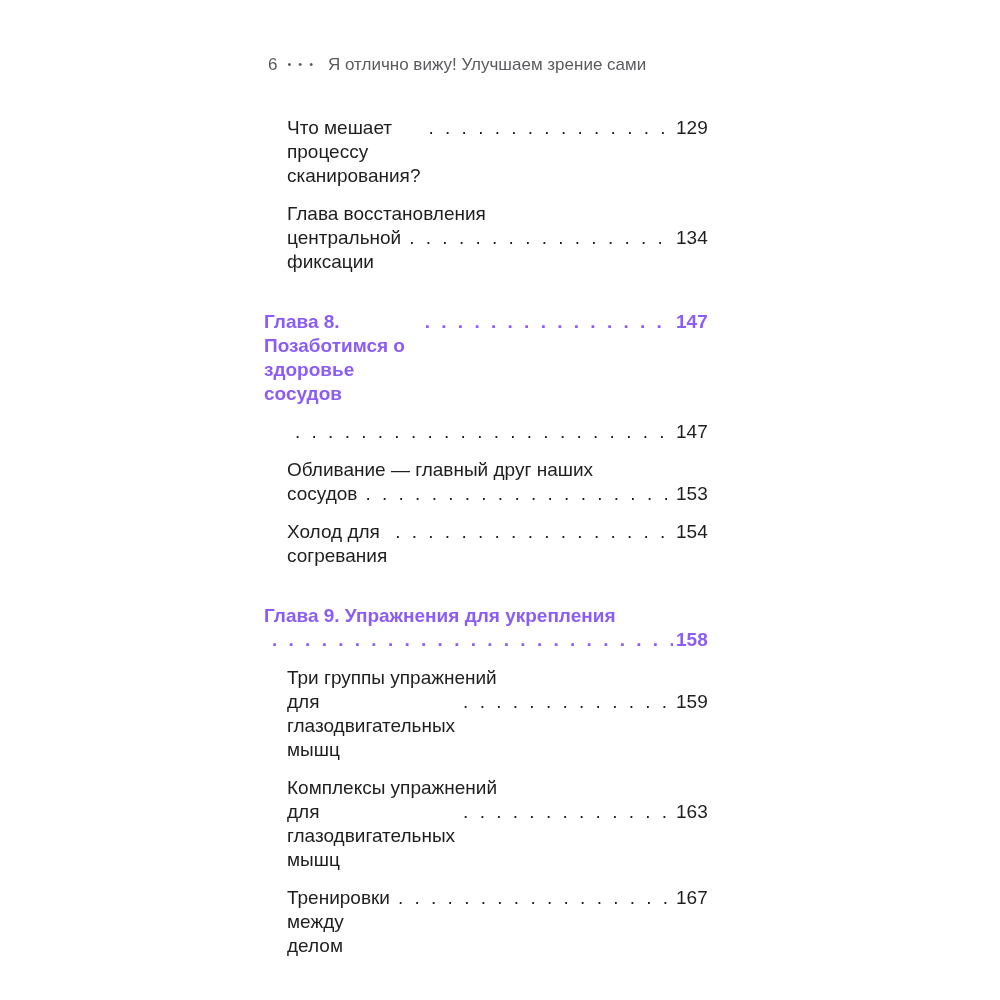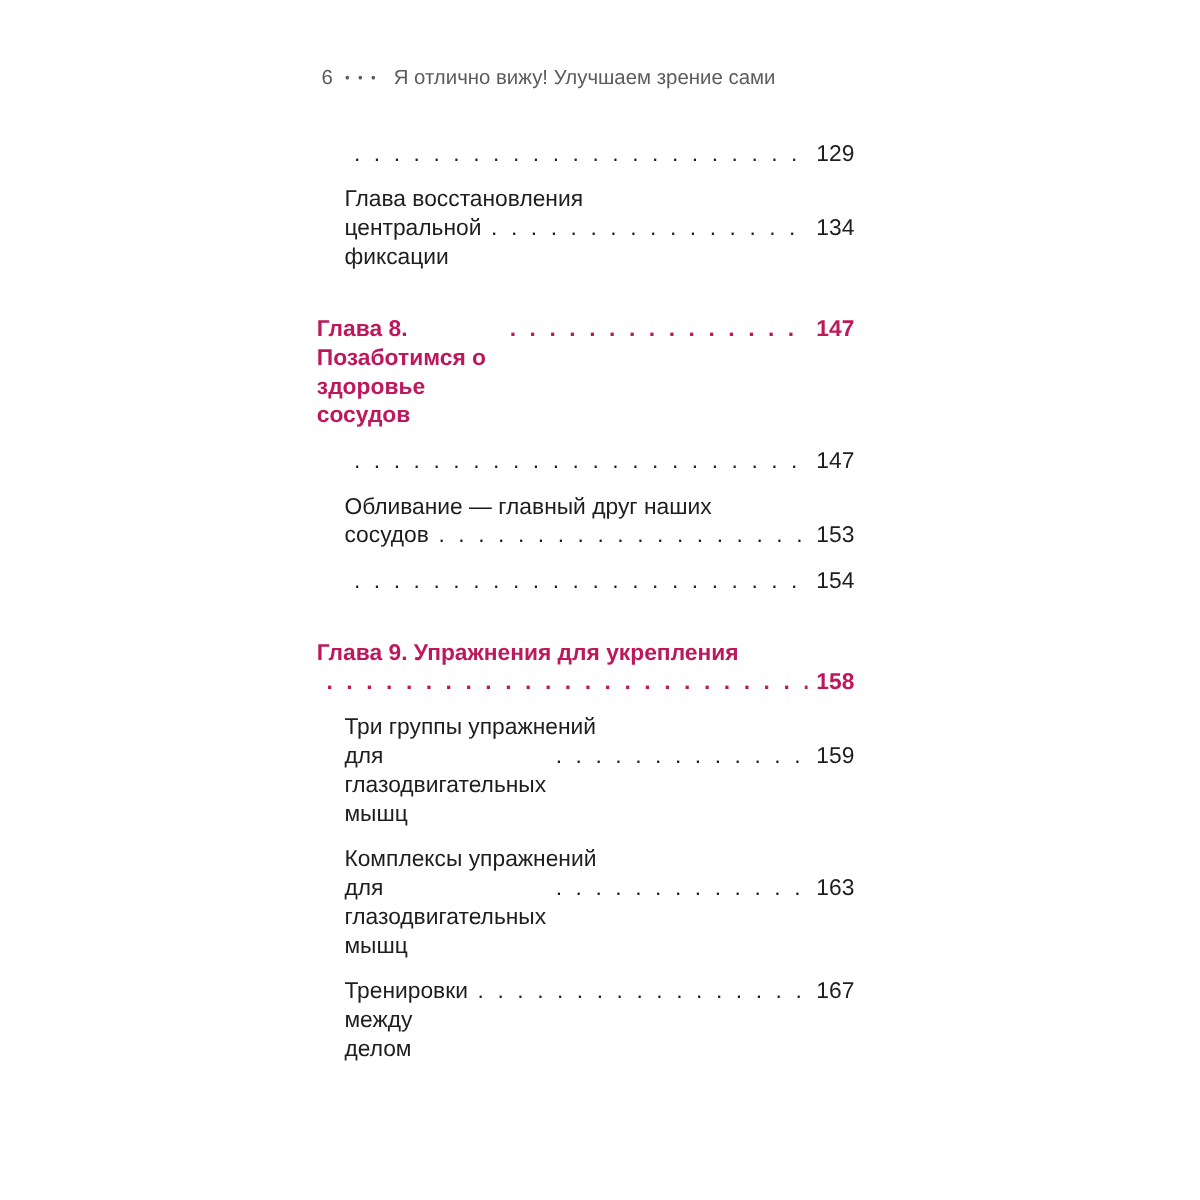--- a/index.html
+++ b/index.html
@@ -47,55 +47,56 @@
   .entry {
     margin-top: 14px;
   }
   .entry.sub {
     padding-left: 23px;
     font-weight: 400;
   }
   .entry.chapter {
     font-weight: 700;
     margin-top: 36px;
-    color: #be185d;
+    color: #8b5cf6;
   }
   .row {
     display: flex;
     align-items: baseline;
   }
   .leader {
     flex: 1 1 auto;
     overflow: hidden;
     white-space: nowrap;
     margin: 0 3px 0 8px;
     min-width: 10px;
   }
   .leader span {
     word-spacing: 6px;
   }
   .pg {
     flex: 0 0 auto;
     min-width: 36px;
-    text-align: right;
+    text-align: left;
   }
 </style>
 </head>
 <body>
 
 <div class="page">
   <div class="running-header">
     <span class="pgnum">6</span>
     <span class="bullets">•••</span>
     <span class="title">Я отлично вижу! Улучшаем зрение сами</span>
   </div>
 
   <div class="toc">
       <div class="entry sub">
         <div class="row">
+          <span class="t">Что мешает процессу сканирования?</span>
           <span class="leader"><span>. . . . . . . . . . . . . . . . . . . . . . . . . . . . . . . . . . . . . . . .</span></span>
           <span class="pg">129</span>
         </div>
       </div>
       <div class="entry sub">
         <div class="line">Глава восстановления</div>
         <div class="row">
           <span class="t">центральной фиксации</span>
           <span class="leader"><span>. . . . . . . . . . . . . . . . . . . . . . . . . . . . . . . . . . . . . . . .</span></span>
           <span class="pg">134</span>
@@ -117,20 +118,21 @@
       <div class="entry sub">
         <div class="line">Обливание — главный друг наших</div>
         <div class="row">
           <span class="t">сосудов</span>
           <span class="leader"><span>. . . . . . . . . . . . . . . . . . . . . . . . . . . . . . . . . . . . . . . .</span></span>
           <span class="pg">153</span>
         </div>
       </div>
       <div class="entry sub">
         <div class="row">
+          <span class="t">Холод для согревания</span>
           <span class="leader"><span>. . . . . . . . . . . . . . . . . . . . . . . . . . . . . . . . . . . . . . . .</span></span>
           <span class="pg">154</span>
         </div>
       </div>
       <div class="entry chapter">
         <div class="line">Глава 9. Упражнения для укрепления</div>
         <div class="row">
           <span class="leader"><span>. . . . . . . . . . . . . . . . . . . . . . . . . . . . . . . . . . . . . . . .</span></span>
           <span class="pg">158</span>
         </div>

